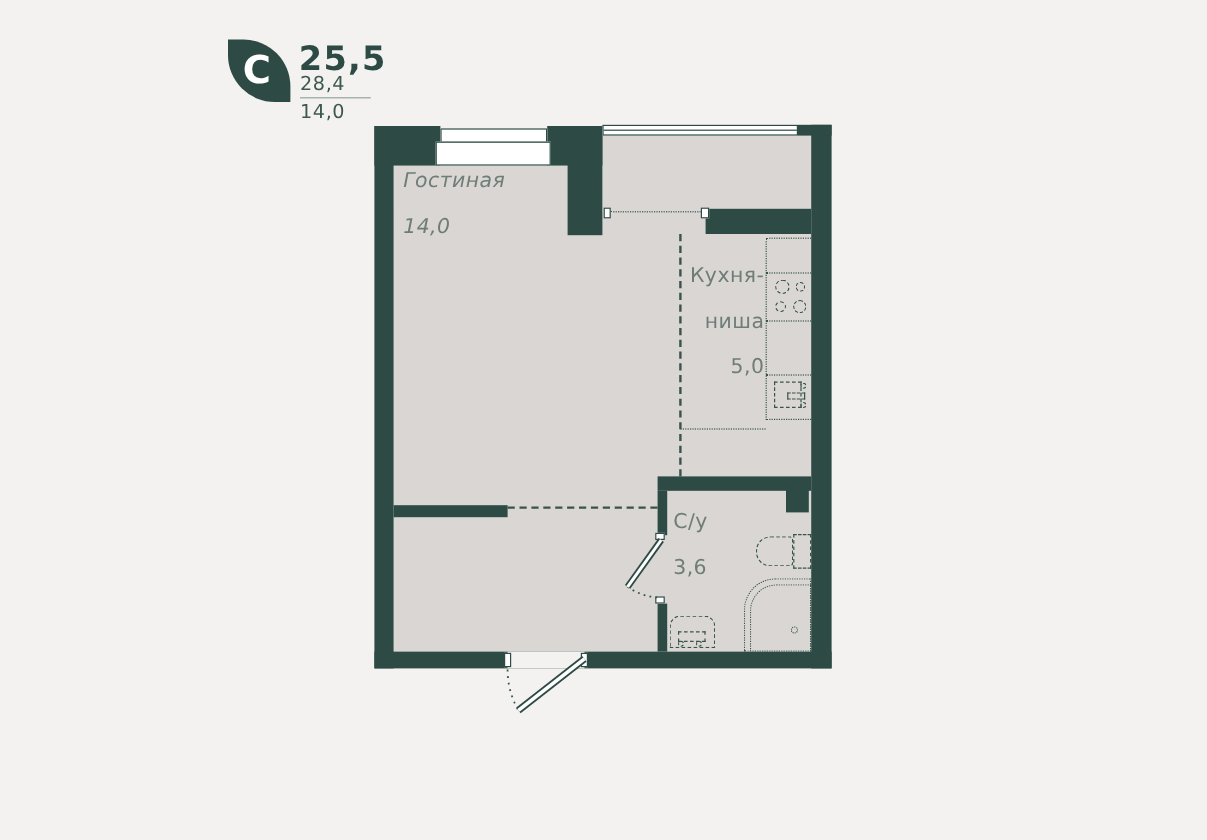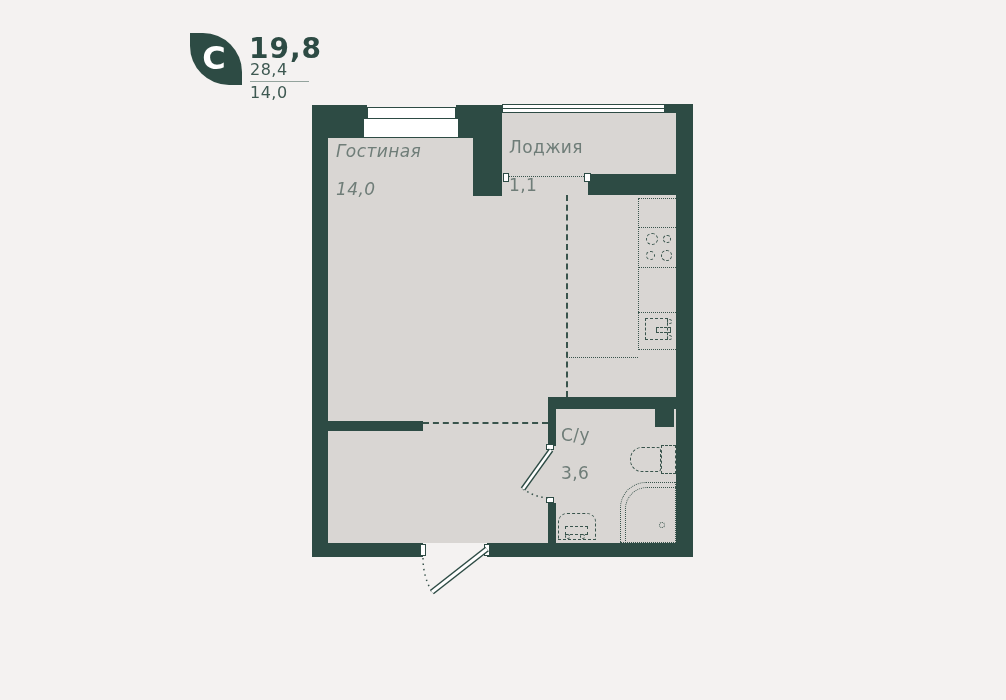--- a/index.html
+++ b/index.html
@@ -28,21 +28,21 @@
   svg{overflow:visible;}
 </style>
 </head>
 <body>
 
 <div id="screen">
 
   <div class="abs logo-leaf" style="left:190px;top:33px;width:52px;height:52px;">
     <span>C</span>
   </div>
-  <div class="abs num-big" style="left:249px;top:32px;">19,8</div>
+  <div class="abs num-big" style="left:249px;top:32px;">25,5</div>
   <div class="abs num-sm" style="left:250px;top:60px;">28,4</div>
   <div class="abs hr" style="left:250px;top:81px;width:59px;"></div>
   <div class="abs num-sm" style="left:250px;top:83px;">14,0</div>
 
   <div class="abs floor" style="left:328px;top:138px;width:146px;height:60px;"></div>
   <div class="abs floor" style="left:502px;top:112px;width:174px;height:66px;"></div>
   <div class="abs floor" style="left:328px;top:177px;width:348px;height:366px;"></div>
 
   <div class="abs wall" style="left:312px;top:105px;width:16px;height:452px;"></div>
   <div class="abs wall" style="left:312px;top:543px;width:381px;height:14px;"></div>
@@ -109,22 +109,23 @@
   <svg class="abs" style="left:415px;top:545px;" width="80" height="55">
     <path d="M8,13 A67,67 0 0 0 17,47" fill="none" stroke="#39544c" stroke-width="1.5" stroke-dasharray="1.5 4"></path>
     <line x1="72" y1="4" x2="17" y2="47" stroke="#2d4b44" stroke-width="6"></line>
     <line x1="72" y1="4" x2="17" y2="47" stroke="#ffffff" stroke-width="3"></line>
   </svg>
 
   <div class="abs label" style="left:336px;top:123px;font-style:italic;">
     <div>Гостиная</div>
     <div>14,0</div>
   </div>
-  <div class="abs label" style="left:509px;top:119px;">
-    <div>Лоджия</div>
-    <div>1,1</div>
+  <div class="abs label r" style="left:527px;top:202px;width:110px;">
+    <div>Кухня-</div>
+    <div>ниша</div>
+    <div>5,0</div>
   </div>
   <div class="abs label" style="left:561px;top:407px;">
     <div>С/у</div>
     <div>3,6</div>
   </div>
 
 </div>
 
 </body></html>

